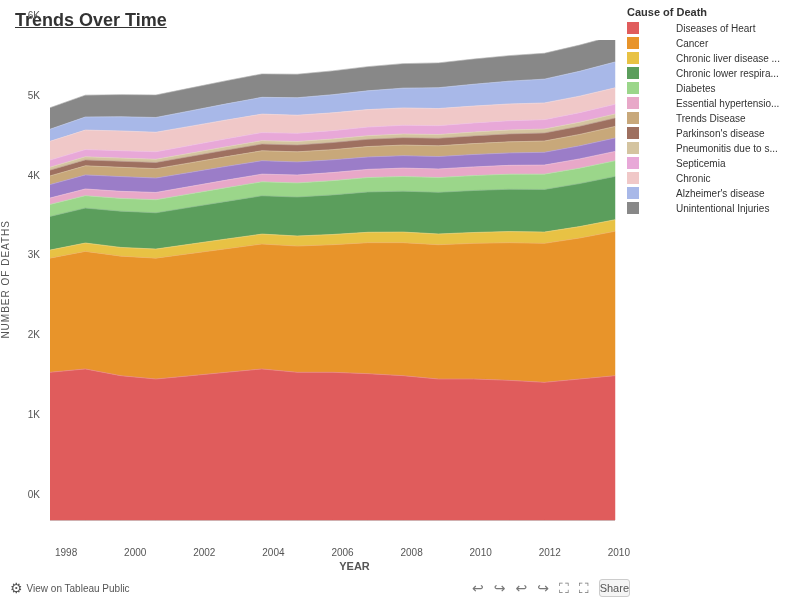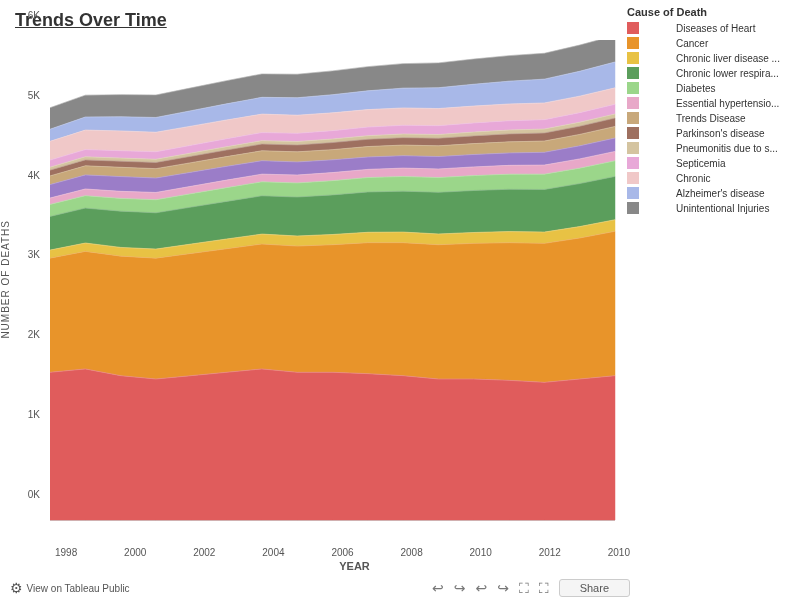--- a/index.html
+++ b/index.html
@@ -123,21 +123,21 @@
       gap: 10px;
     }
     .footer-icon {
       font-size: 14px;
       color: #777;
     }
     .share-btn {
       font-size: 11px;
       color: #555;
       border: 1px solid #ccc;
-      padding: 2px 20px;
+      padding: 2px 0;
       border-radius: 3px;
       background: #f5f5f5;
     }
     svg.chart-svg {
       width: 575px;
       height: 490px;
     }
   </style>
 </head>
 <body>

